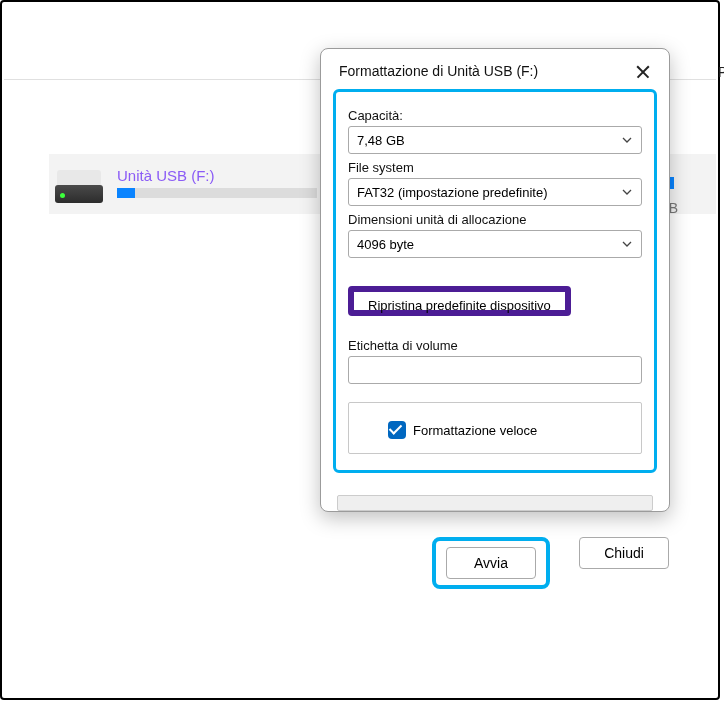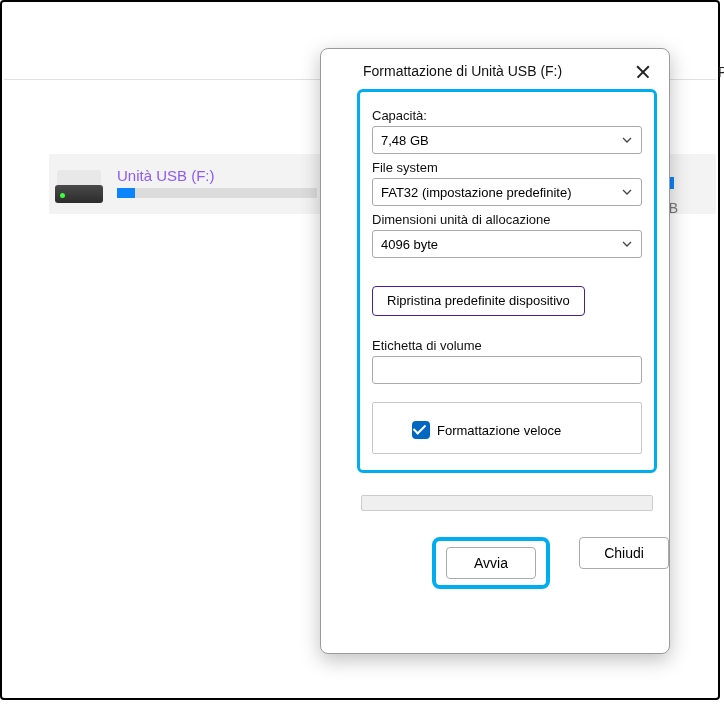--- a/index.html
+++ b/index.html
@@ -109,26 +109,25 @@
   right: 40px;
   color: #777;
   font-size: 14px;
 }
 
 .dialog {
   position: absolute;
   top: 46px;
   left: 318px;
   width: 350px;
-  height: 606px;
+  height: 464px;
   background: #fff;
   border: 1px solid #9b9b9b;
   border-radius: 8px;
   box-shadow: 0 6px 20px rgba(0,0,0,0.25);
-  padding-left: 24px;
 }
 .dialog-title {
   padding: 14px 18px 10px;
   font-size: 14px;
   color: #111;
   position: relative;
 }
 .close-icon {
   position: absolute;
   top: 14px; right: 16px;
@@ -173,21 +172,21 @@
   position: absolute;
   right: 8px; top: 50%;
   transform: translateY(-50%);
 }
 .chevron svg { display: block; }
 .restore-btn {
   margin-top: 28px;
   display: inline-block;
   height: 30px;
   padding: 0 14px;
-  border: 1px solid #4c1d95;
+  border: 6px solid #4c1d95;
   border-radius: 4px;
   background: #fff;
   font-size: 13px;
   line-height: 28px;
   cursor: pointer;
 }
 .text-input {
   width: 100%;
   height: 28px;
   border: 1px solid #aaa;

